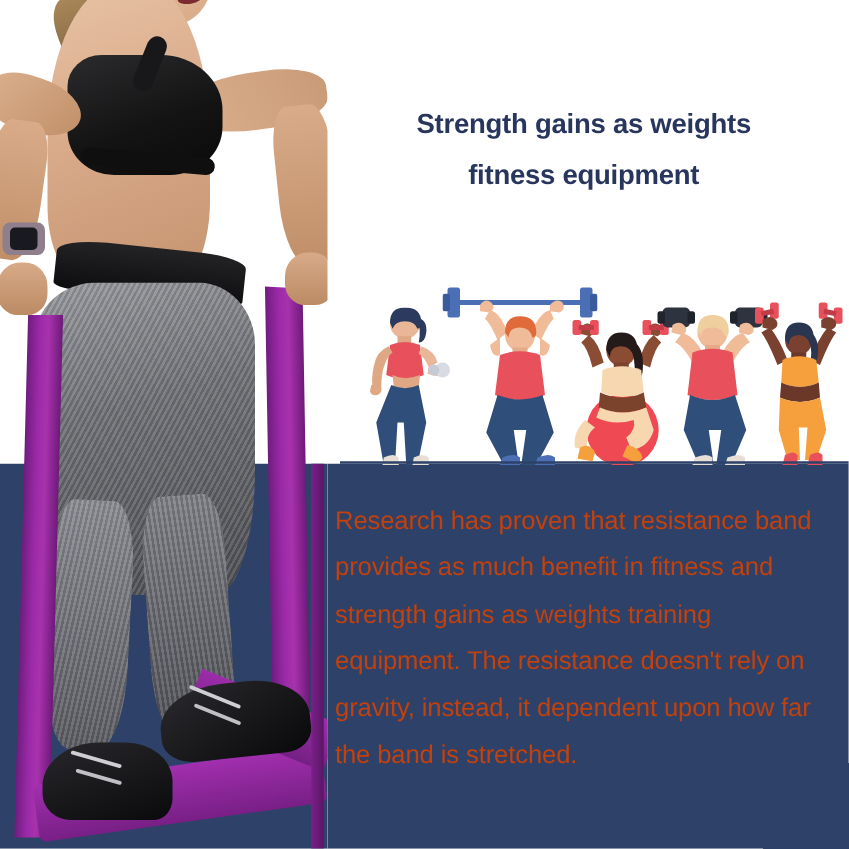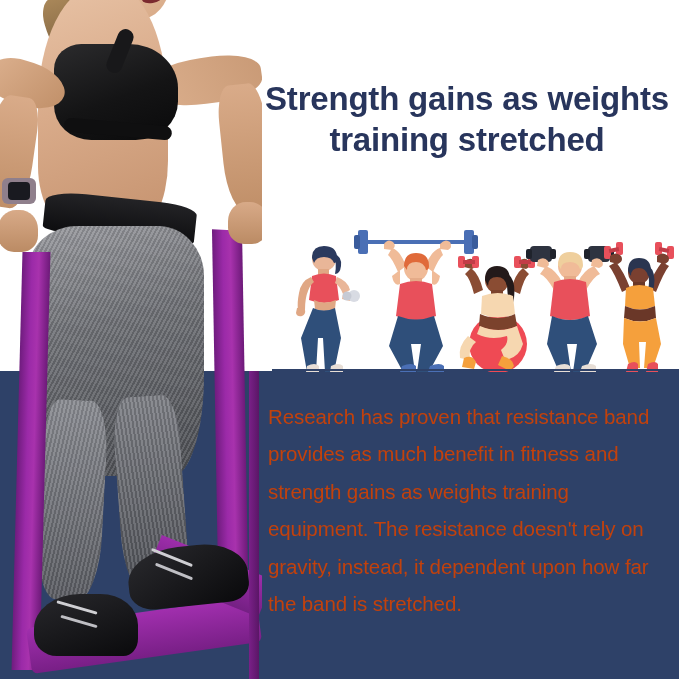--- a/index.html
+++ b/index.html
@@ -23,21 +23,21 @@
     width:679px;height:308px;
     background:#2e4168;
   }
 
   
   .headline{
     position:absolute;
     left:262px;top:78px;
     width:410px;
     color:#28355c;
-    font-size:33px;
+    font-size:22px;
     font-weight:bold;
     line-height:41px;
     letter-spacing:-0.2px;
     text-align:center;
   }
 
   
   .body-block{
     position:absolute;
     left:262px;top:373px;
@@ -301,21 +301,21 @@
     <div class="lace-r2"></div>
     <div class="shoe-l"></div>
     <div class="lace-l"></div>
     <div class="lace-l2"></div>
 
     <div class="band-strip-edge"></div>
   </div>
 
   <div class="headline">
     <div>Strength gains as weights</div>
-    <div>training stretched</div>
+    <div>fitness equipment</div>
   </div>
 
   <div class="illus">
 
     <svg class="fig" style="left:12px;top:34px;" width="80" height="126" viewBox="0 0 80 126">
       <ellipse cx="40" cy="13" rx="12" ry="12" fill="#e9b698"></ellipse>
       <path d="M28 12 q0 -12 12 -12 q13 0 13 12 q0 5 -3 5 q-2 -6 -10 -6 q-8 0 -10 6 z" fill="#2b3a5e"></path>
       <path d="M50 8 q8 2 7 12 q-1 8 -6 8 q2 -10 -1 -20z" fill="#2b3a5e"></path>
       <rect x="34" y="23" width="11" height="8" fill="#e0a784"></rect>
       <path d="M28 30 q12 -5 24 0 l3 24 q-15 6 -30 0z" fill="#e8505b"></path>

